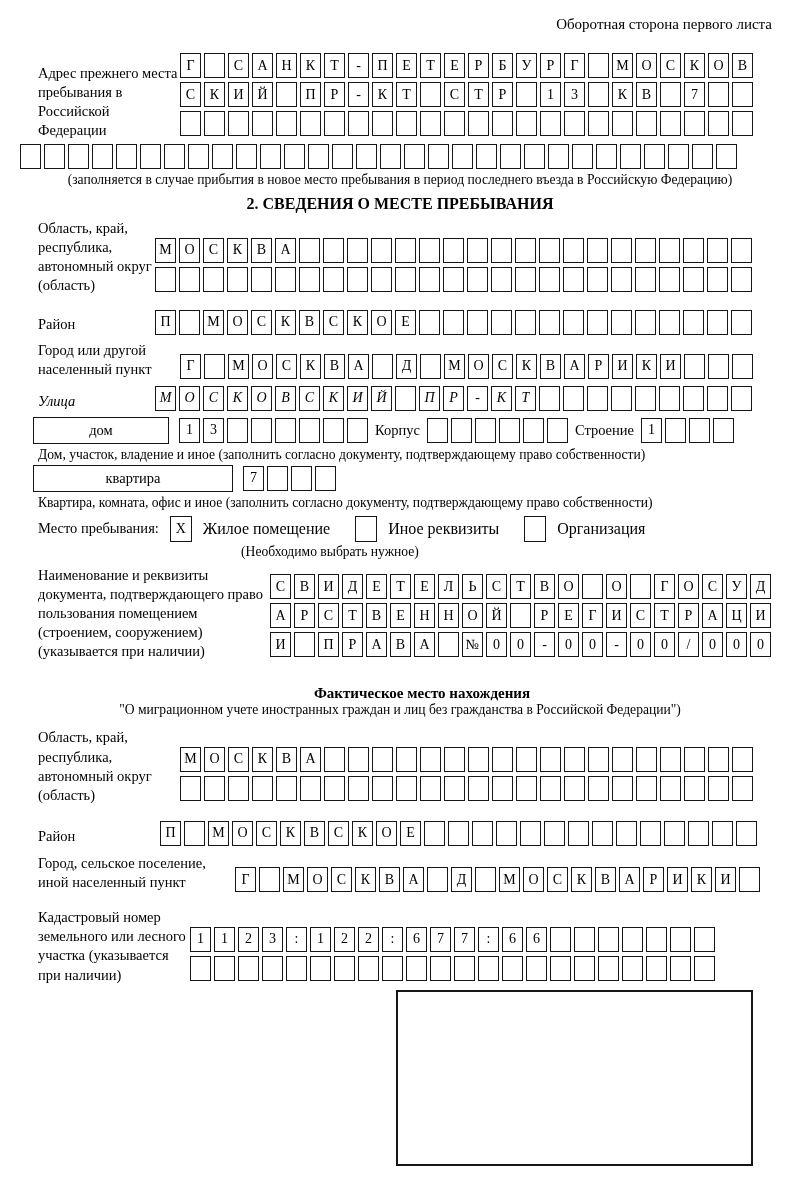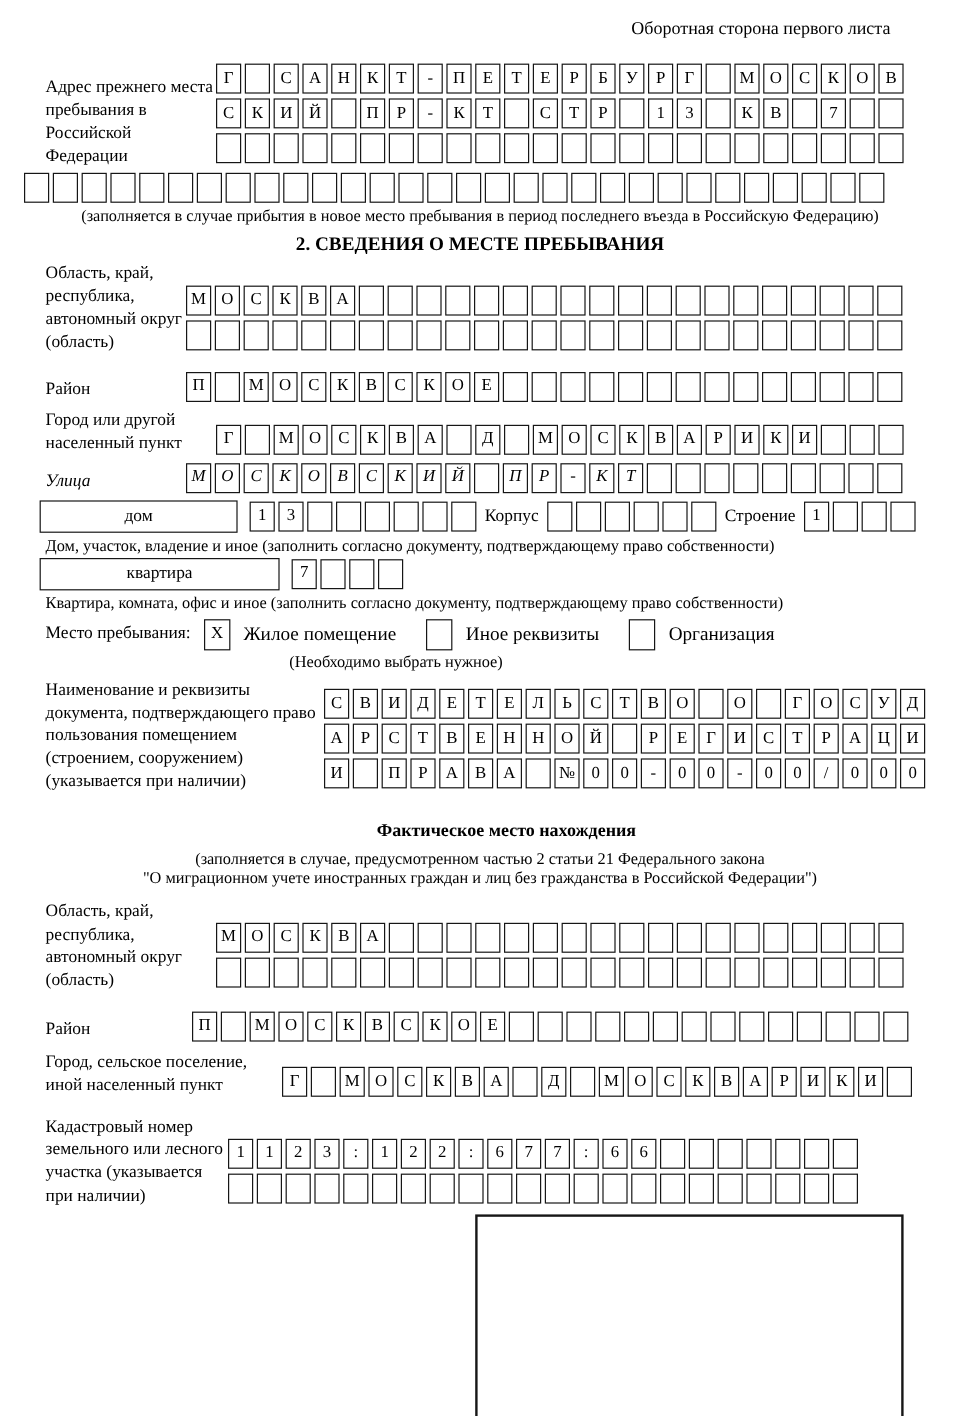--- a/index.html
+++ b/index.html
@@ -1,18 +1,18 @@
 <!DOCTYPE html>
 <html><head>
 <meta charset="utf-8">
 <style>
   html,body{margin:0;padding:0;background:#fff;}
   body{width:800px;height:1180px;font-family:"Liberation Serif",serif;color:#000;}
   .page{position:relative;width:800px;height:1180px;overflow:hidden;}
-  .side-note{text-align:right;padding:16px 58px 0 0;font-size:15px;}
+  .side-note{text-align:right;padding:16px 28px 0 0;font-size:15px;}
   .frow{display:flex;align-items:flex-end;margin-left:38px;}
   .frow.center-v{align-items:center;}
   .lbl{font-size:14.5px;line-height:1.32;padding-top:2px;flex:0 0 auto;}
   .w117{width:117px;} .w122{width:122px;} .w142{width:142px;}
   .w152{width:152px;} .w197{width:197px;} .w232{width:232px;}
   .cellstack .cellrow{margin-bottom:4px;}
   .cellrow{display:flex;gap:3px;flex:0 0 auto;}
   .cell{flex:0 0 21px;width:21px;height:25px;border:1.5px solid #161616;box-sizing:border-box;
         display:flex;align-items:center;justify-content:center;font-size:14px;background:#fff;}
   .fullrow{margin-left:20px;margin-top:4px;}
@@ -306,21 +306,21 @@
         <span class="cell"></span>
         <span class="cell"></span>
         <span class="cell"></span>
         <span class="cell"></span>
         <span class="cell"></span>
         <span class="cell"></span>
       </div>
   </div>
 
   <div class="frow center-v mt6" style="margin-left:33px;">
-    <div class="widebox" style="width:165px;">дом</div>
+    <div class="widebox" style="width:136px;">дом</div>
     <div class="cellrow" style="margin-left:10px;">
         <span class="cell">1</span>
         <span class="cell">3</span>
         <span class="cell"></span>
         <span class="cell"></span>
         <span class="cell"></span>
         <span class="cell"></span>
         <span class="cell"></span>
         <span class="cell"></span>
       </div>
@@ -434,21 +434,20 @@
           <span class="cell">0</span>
           <span class="cell">/</span>
           <span class="cell">0</span>
           <span class="cell">0</span>
           <span class="cell">0</span>
         </div>
     </div>
   </div>
 
   <div class="sub-title">Фактическое место нахождения</div>
-  <div class="note mt6">(заполняется в случае, предусмотренном частью 2 статьи 21 Федерального закона</div>
   <div class="note" style="margin-top:0;">"О миграционном учете иностранных граждан и лиц без гражданства в Российской Федерации")</div>
 
   <div class="frow mt8">
     <div class="lbl w142">Область, край, республика, автономный округ (область)</div>
     <div class="cellstack">
       <div class="cellrow">
           <span class="cell">М</span>
           <span class="cell">О</span>
           <span class="cell">С</span>
           <span class="cell">К</span>

